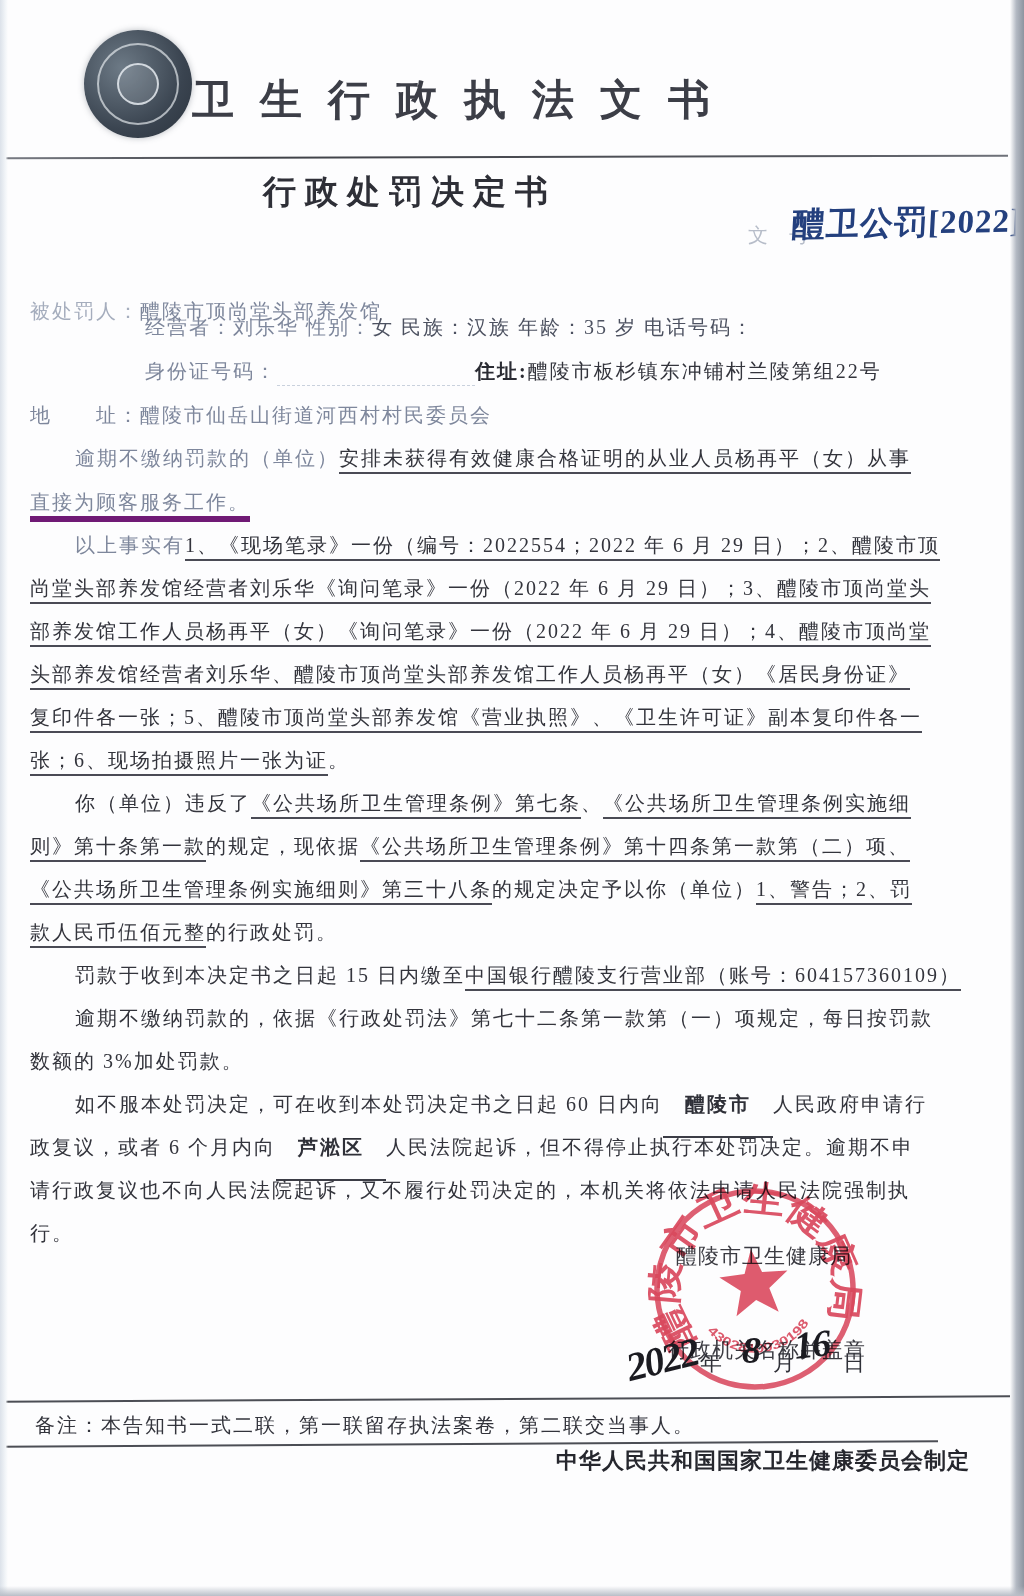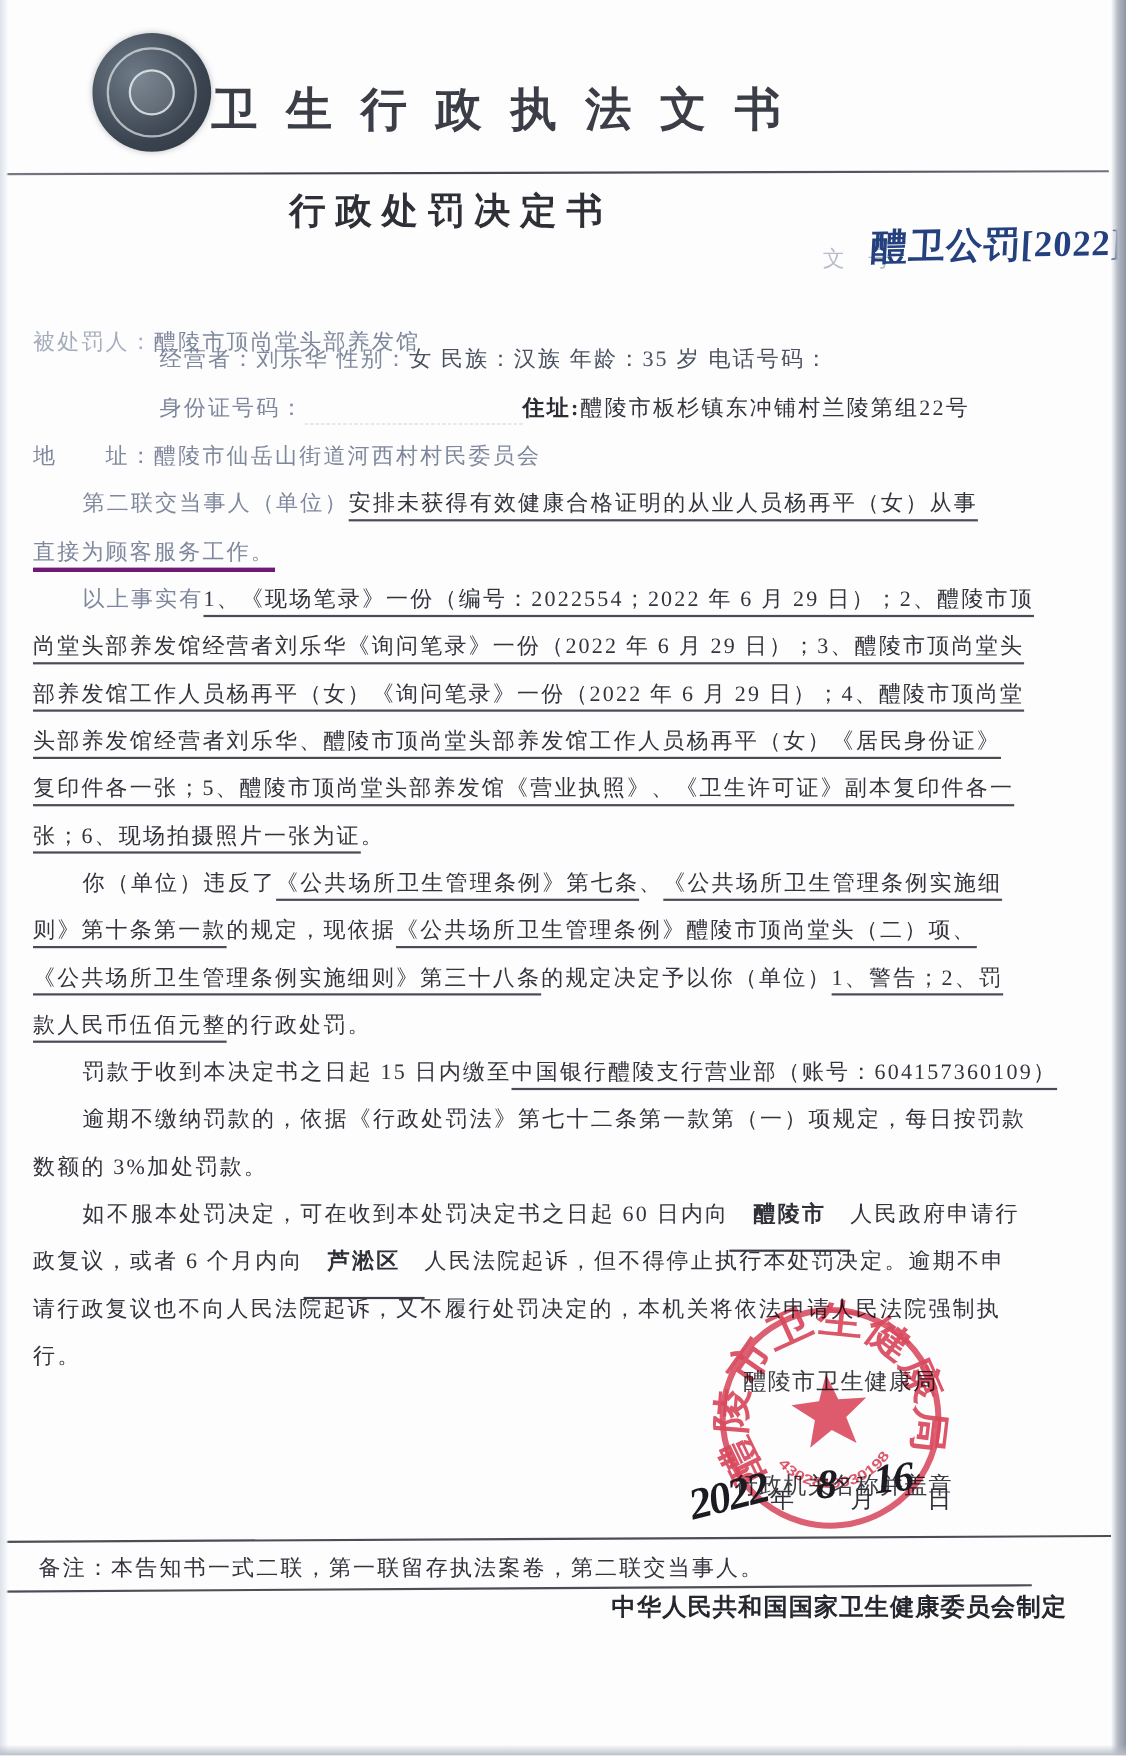--- a/index.html
+++ b/index.html
@@ -37,21 +37,21 @@
 
   
   .bline{position:absolute;white-space:nowrap;font-size:20px;letter-spacing:2px;line-height:30px;}
   .seg{padding-bottom:0;}
   .s-n{color:#33343c;}
   .s-n2{color:#4c5160;}
   .s-nb{color:#2a2b33;font-weight:700;}
   .s-f{color:#a5adbd;}
   .s-f2{color:#7e879c;}
   .s-u{color:#33343c;border-bottom:2px solid #4a4b55;padding-bottom:3px;}
-  .s-uf{color:#7e879c;border-bottom:4px solid #701a75;padding-bottom:3px;}
+  .s-uf{color:#7e879c;border-bottom:6px solid #701a75;padding-bottom:3px;}
   .s-fill{color:#2f3038;font-weight:700;border-bottom:2px solid #3c3d46;padding-bottom:21px;}
   .s-gap{border-bottom:1px dashed #c9d1dd;padding-bottom:3px;}
 
   
   .stamp{position:absolute;left:648px;top:1182px;width:214px;height:214px;
     transform:rotate(-6deg);mix-blend-mode:multiply;opacity:.92;z-index:4;}
   .agency-1{position:absolute;left:676px;top:1242px;font-size:21px;letter-spacing:1px;color:#3b3b42;z-index:3;}
   .agency-2{position:absolute;left:668px;top:1336px;font-size:21px;letter-spacing:1px;color:#3b3b42;z-index:3;}
 
   
@@ -80,30 +80,30 @@
   <div class="rule-1"></div>
   <div class="doc-title">行政处罚决定书</div>
   <div class="doc-no-label">文 号</div>
   <div class="doc-no-value">醴卫公罚[2022]48号</div>
 
   <div id="body-lines">
       <div class="bline" style="left: 30px; top: 268px; margin-top: 28px;"><span class="seg s-f">被处罚人：</span><span class="seg s-f2">醴陵市顶尚堂头部养发馆</span></div>
       <div class="bline" style="left: 145px; top: 312px;"><span class="seg s-f2">经营者：刘乐华 性别：</span><span class="seg s-n2">女 民族：汉族 年龄：35 岁 电话号码：</span></div>
       <div class="bline" style="left: 145px; top: 356px;"><span class="seg s-f2">身份证号码：</span><span class="seg s-gap">　　　　　　　　　</span><span class="seg s-nb">住址:</span><span class="seg s-n">醴陵市板杉镇东冲铺村兰陵第组22号</span></div>
       <div class="bline" style="left: 30px; top: 400px;"><span class="seg s-f2">地　　址：</span><span class="seg s-f2">醴陵市仙岳山街道河西村村民委员会</span></div>
-      <div class="bline" style="left: 75px; top: 443px;"><span class="seg s-f2">第二联交当事人（单位）</span><span class="seg s-u">安排未获得有效健康合格证明的从业人员杨再平（女）从事</span></div>
+      <div class="bline" style="left: 75px; top: 443px;"><span class="seg s-f2">逾期不缴纳罚款的（单位）</span><span class="seg s-u">安排未获得有效健康合格证明的从业人员杨再平（女）从事</span></div>
       <div class="bline" style="left: 30px; top: 487px;"><span class="seg s-uf">直接为顾客服务工作。</span></div>
       <div class="bline" style="left: 75px; top: 530px;"><span class="seg s-f2">以上事实有</span><span class="seg s-u">1、《现场笔录》一份（编号：2022554；2022 年 6 月 29 日）；2、醴陵市顶</span></div>
       <div class="bline" style="left: 30px; top: 573px;"><span class="seg s-u">尚堂头部养发馆经营者刘乐华《询问笔录》一份（2022 年 6 月 29 日）；3、醴陵市顶尚堂头</span></div>
       <div class="bline" style="left: 30px; top: 616px;"><span class="seg s-u">部养发馆工作人员杨再平（女）《询问笔录》一份（2022 年 6 月 29 日）；4、醴陵市顶尚堂</span></div>
       <div class="bline" style="left: 30px; top: 659px;"><span class="seg s-u">头部养发馆经营者刘乐华、醴陵市顶尚堂头部养发馆工作人员杨再平（女）《居民身份证》</span></div>
       <div class="bline" style="left: 30px; top: 702px;"><span class="seg s-u">复印件各一张；5、醴陵市顶尚堂头部养发馆《营业执照》、《卫生许可证》副本复印件各一</span></div>
       <div class="bline" style="left: 30px; top: 745px;"><span class="seg s-u">张；6、现场拍摄照片一张为证</span><span class="seg s-n">。</span></div>
       <div class="bline" style="left: 75px; top: 788px;"><span class="seg s-n">你（单位）违反了</span><span class="seg s-u">《公共场所卫生管理条例》第七条</span><span class="seg s-n">、</span><span class="seg s-u">《公共场所卫生管理条例实施细</span></div>
-      <div class="bline" style="left: 30px; top: 831px;"><span class="seg s-u">则》第十条第一款</span><span class="seg s-n">的规定，现依据</span><span class="seg s-u">《公共场所卫生管理条例》醴陵市顶尚堂头（二）项、</span></div>
+      <div class="bline" style="left: 30px; top: 831px;"><span class="seg s-u">则》第十条第一款</span><span class="seg s-n">的规定，现依据</span><span class="seg s-u">《公共场所卫生管理条例》第十四条第一款第（二）项、</span></div>
       <div class="bline" style="left: 30px; top: 874px;"><span class="seg s-u">《公共场所卫生管理条例实施细则》第三十八条</span><span class="seg s-n">的规定决定予以你（单位）</span><span class="seg s-u">1、警告；2、罚</span></div>
       <div class="bline" style="left: 30px; top: 917px;"><span class="seg s-u">款人民币伍佰元整</span><span class="seg s-n">的行政处罚。</span></div>
       <div class="bline" style="left: 75px; top: 960px;"><span class="seg s-n">罚款于收到本决定书之日起 15 日内缴至</span><span class="seg s-u">中国银行醴陵支行营业部（账号：604157360109）</span></div>
       <div class="bline" style="left: 75px; top: 1003px;"><span class="seg s-n">逾期不缴纳罚款的，依据《行政处罚法》第七十二条第一款第（一）项规定，每日按罚款</span></div>
       <div class="bline" style="left: 30px; top: 1046px;"><span class="seg s-n">数额的 3%加处罚款。</span></div>
       <div class="bline" style="left: 75px; top: 1089px;"><span class="seg s-n">如不服本处罚决定，可在收到本处罚决定书之日起 60 日内向</span><span class="seg s-fill">　醴陵市　</span><span class="seg s-n">人民政府申请行</span></div>
       <div class="bline" style="left: 30px; top: 1132px;"><span class="seg s-n">政复议，或者 6 个月内向</span><span class="seg s-fill">　芦淞区　</span><span class="seg s-n">人民法院起诉，但不得停止执行本处罚决定。逾期不申</span></div>
       <div class="bline" style="left: 30px; top: 1175px;"><span class="seg s-n">请行政复议也不向人民法院起诉，又不履行处罚决定的，本机关将依法申请人民法院强制执</span></div>
       <div class="bline" style="left: 30px; top: 1218px;"><span class="seg s-n">行。</span></div>
     </div>

